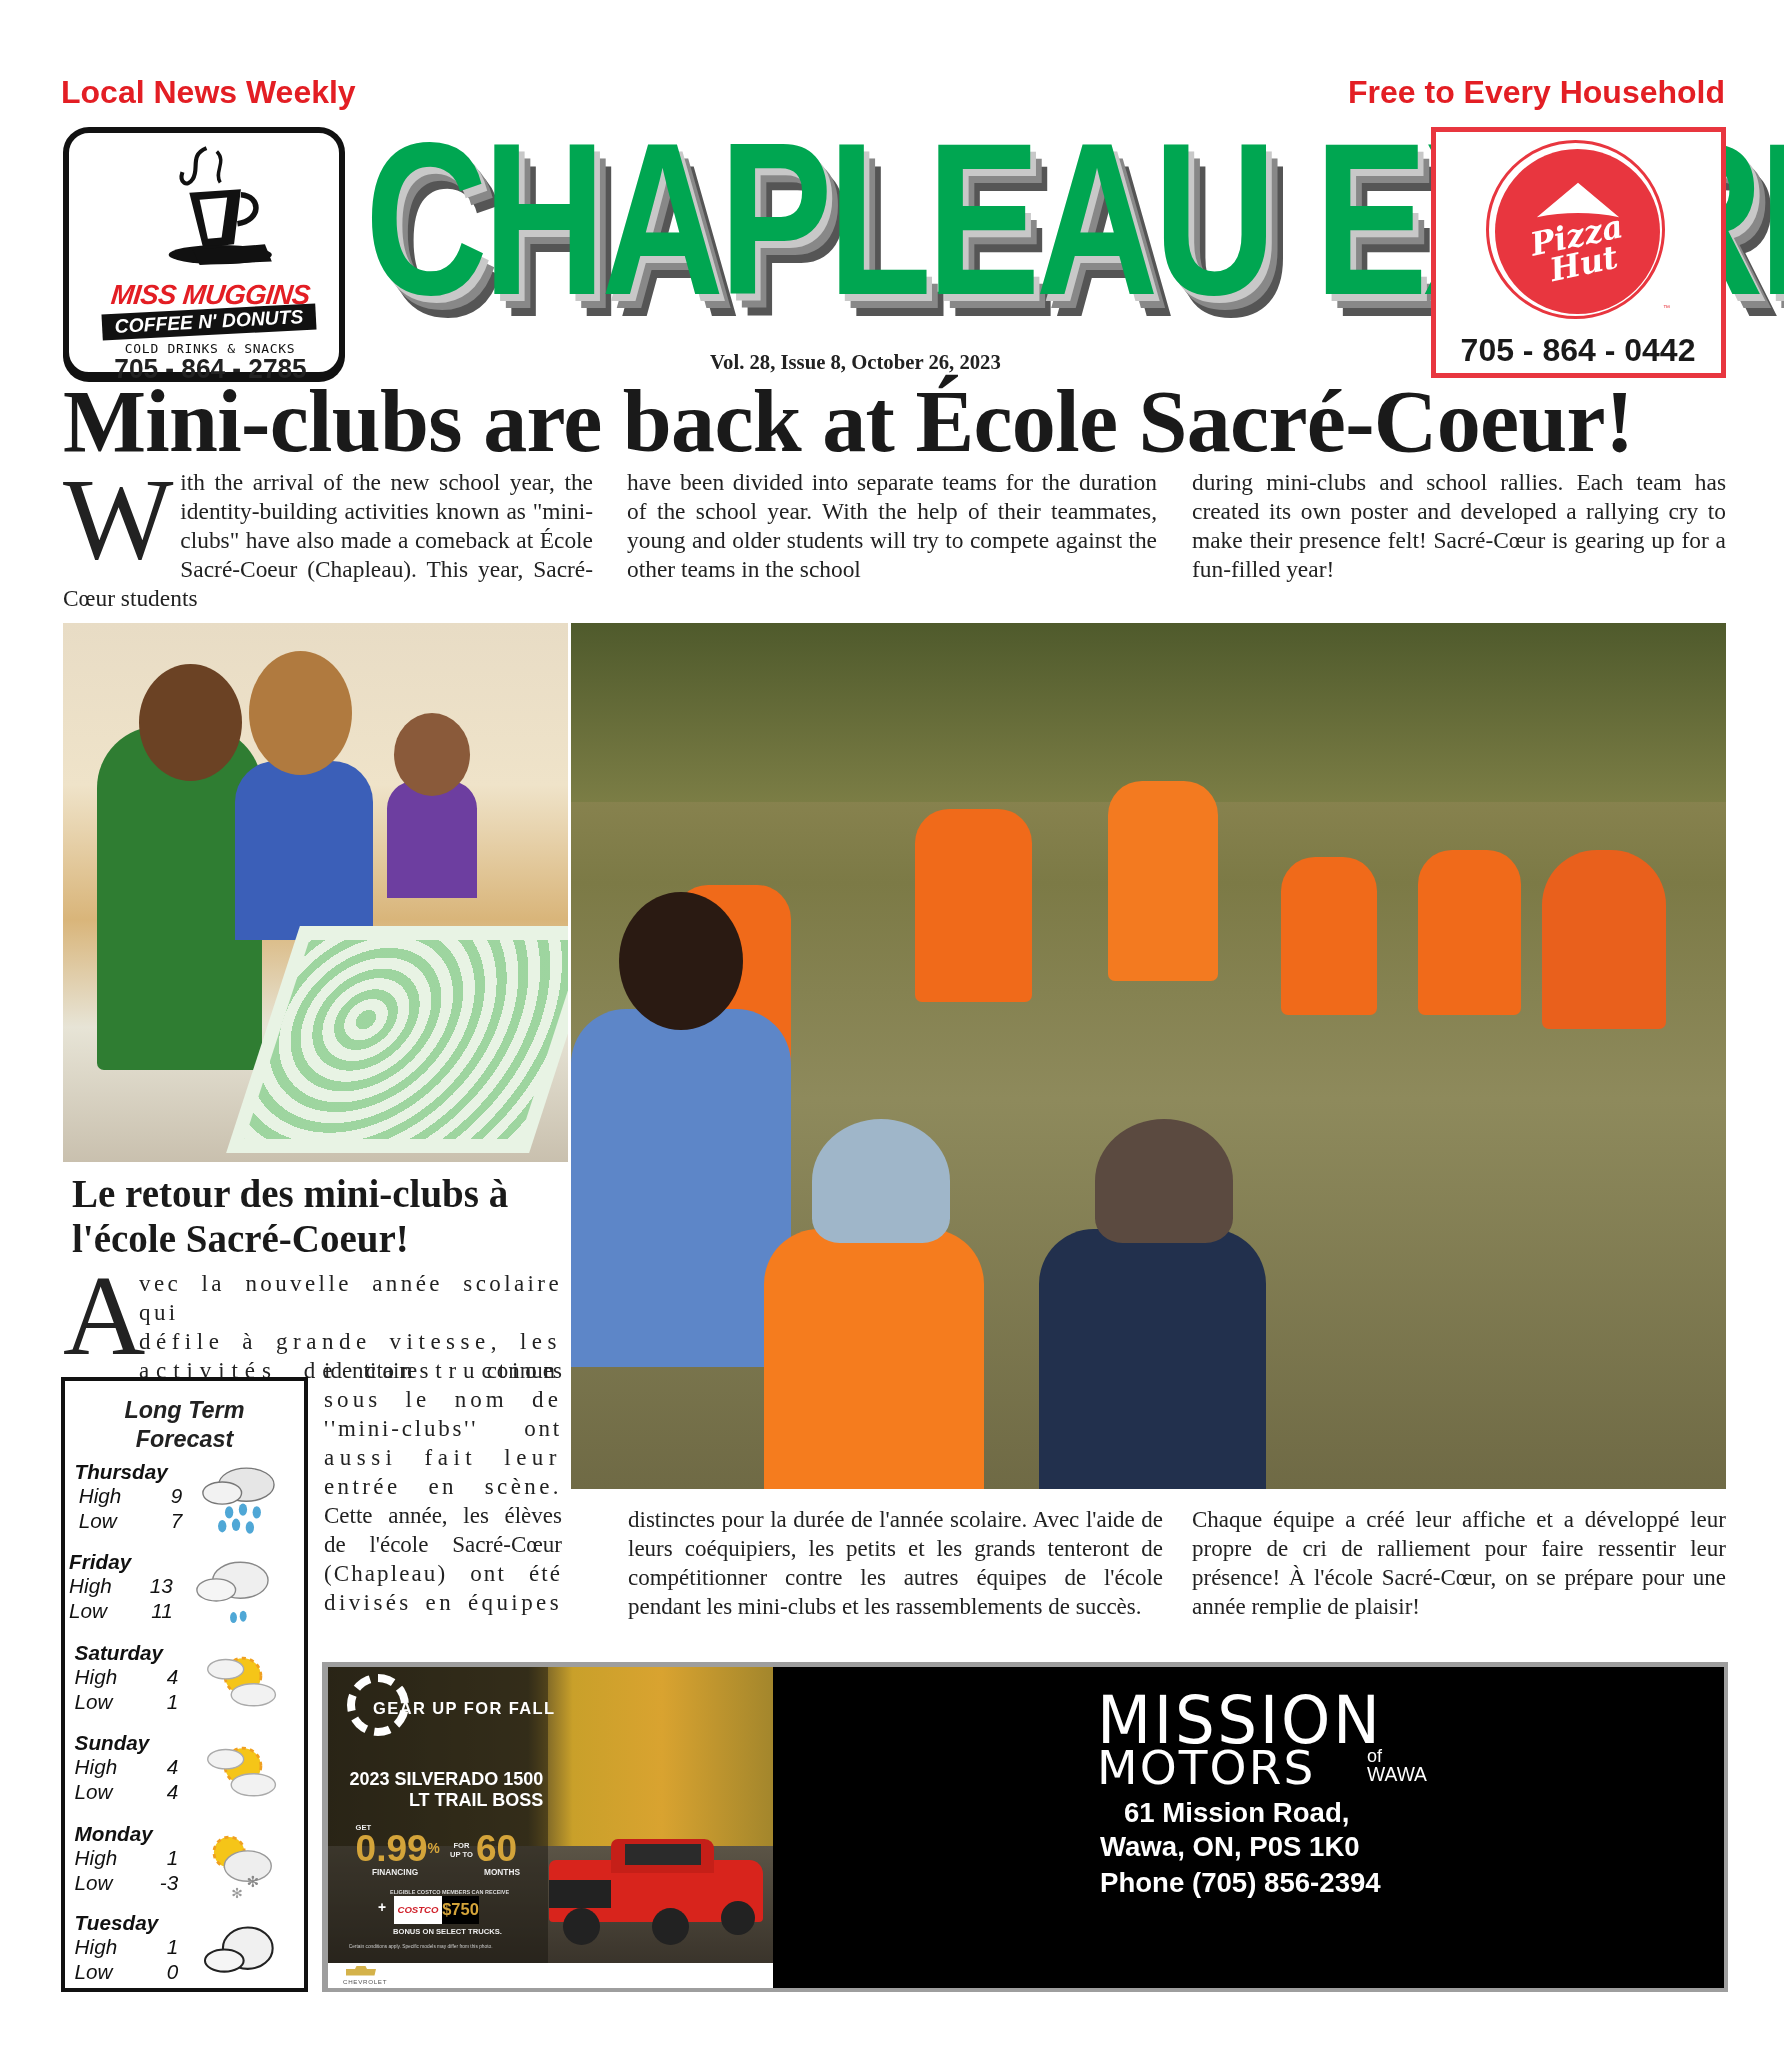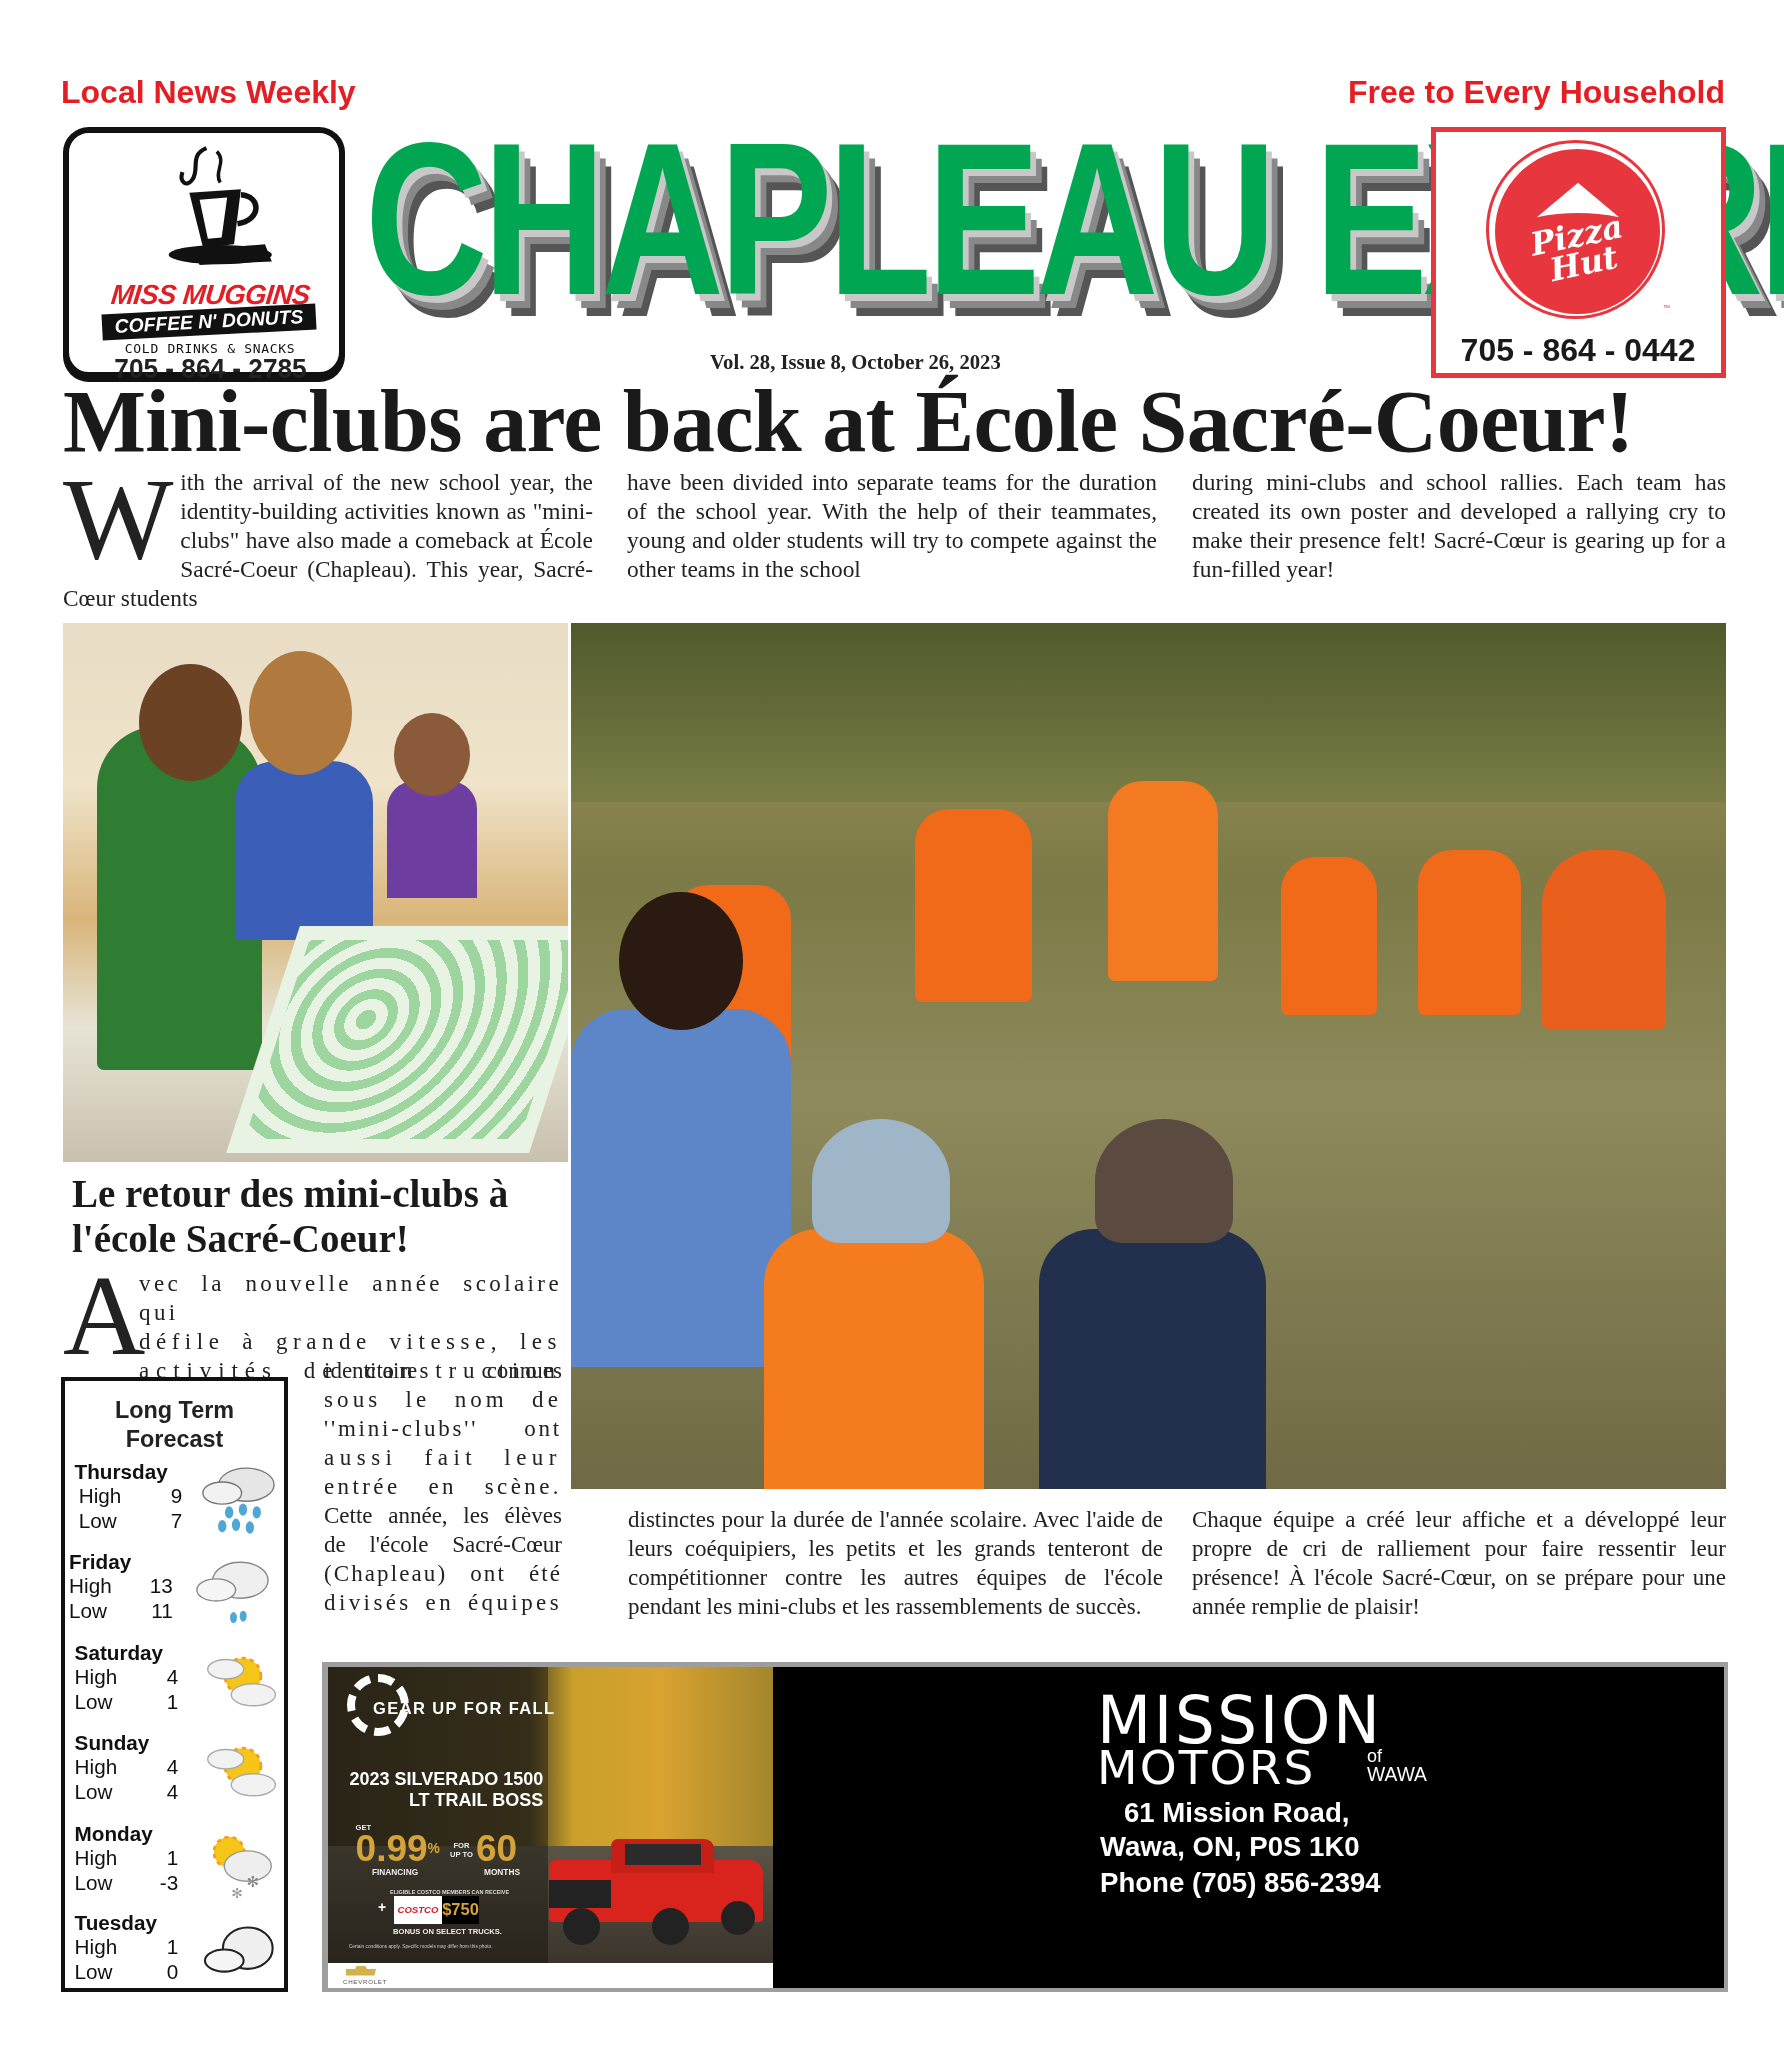--- a/index.html
+++ b/index.html
@@ -26,21 +26,21 @@
   .ph-phone{left:0;top:200px;width:284px;text-align:center;font-family:"Liberation Sans",sans-serif;font-weight:bold;font-size:32px;color:#1a1a1a;}
   .vol{left:710px;top:351px;font-family:"Liberation Serif",serif;font-weight:bold;font-size:20.7px;color:#222;}
   .headline{left:63px;top:378px;width:1664px;font-family:"Liberation Serif",serif;font-weight:bold;font-size:88px;line-height:1;white-space:nowrap;letter-spacing:-0.7px;}
   .col{font-family:"Liberation Serif",serif;font-size:23.4px;line-height:29px;text-align:justify;color:#222;}
   .dropcap{float:left;font-size:117px;line-height:96px;margin:2.8px 6.9px 0 0;font-family:"Liberation Serif",serif;}
   .photo{overflow:hidden;}
   .french-head{left:72px;top:1171px;width:503px;font-family:"Liberation Serif",serif;font-weight:bold;font-size:39px;line-height:45px;color:#1a1a1a;}
   .fr-col{font-family:"Liberation Serif",serif;font-size:23px;line-height:29px;text-align:justify;color:#222;}
   .spaced{letter-spacing:3.4px;}
   
-  .wx-box{left:61px;top:1377px;width:227px;height:615px;border:4.1px solid #111;box-sizing:border-box;background:#fff;font-family:"Liberation Sans",sans-serif;}
+  .wx-box{left:61px;top:1377px;width:247px;height:615px;border:4.1px solid #111;box-sizing:border-box;background:#fff;font-family:"Liberation Sans",sans-serif;font-style:italic;}
   .wx-title{text-align:center;font-weight:bold;font-size:23.4px;line-height:29px;margin-top:15px;color:#222;}
   .wx-day{position:absolute;left:9.6px;width:220px;height:88px;}
   .wx-dname{font-weight:bold;font-size:20.7px;line-height:23.4px;color:#111;}
   .wx-row{font-size:20.7px;line-height:25px;color:#111;display:flex;}
   .wx-row .lbl{width:76px;}
   .wx-row .val{width:27.6px;text-align:right;}
   .wx-icon{position:absolute;right:13.8px;top:4.1px;width:83px;height:76px;}
   
   .ad-frame{left:322px;top:1662px;width:1406px;height:330px;background:#9e9e9e;}
   .chevy{left:328px;top:1667px;width:445px;height:321px;overflow:hidden;background:#fff;}

